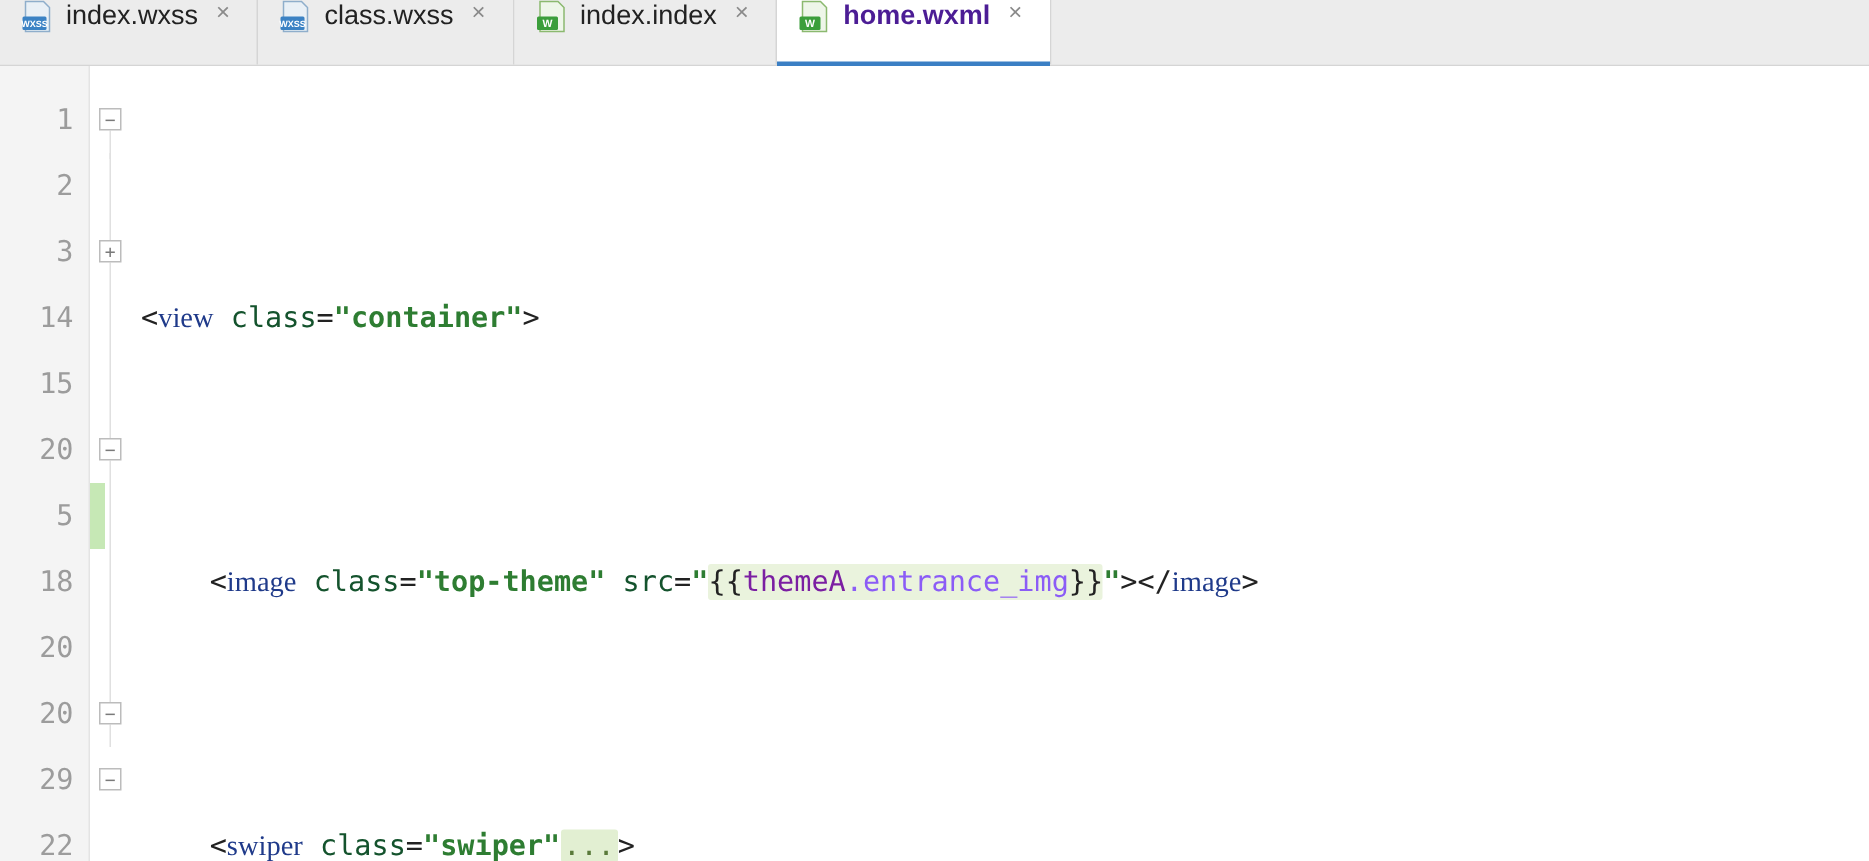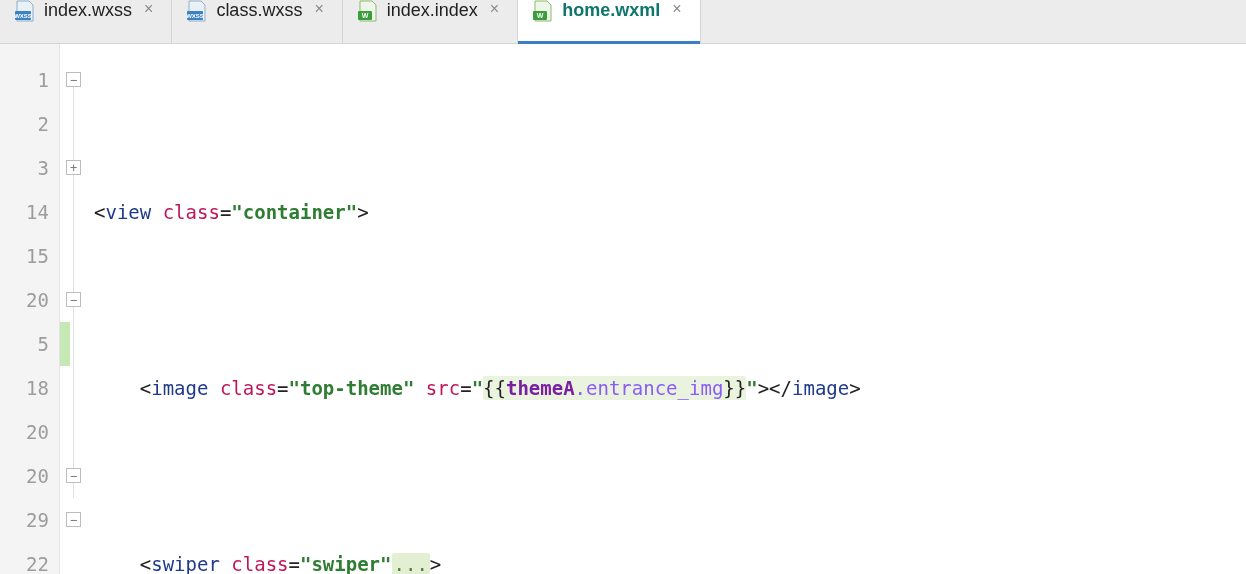--- a/index.html
+++ b/index.html
@@ -40,21 +40,21 @@
     position: absolute;
     left: 0; right: 0; bottom: -1px;
     height: 3px;
     background: #3b7fc4;
   }
   .tab .label {
     font-family: -apple-system, BlinkMacSystemFont, "Segoe UI", Arial, sans-serif;
     font-size: 18px;
     color: #222;
   }
-  .tab.active .label { color: #0f766e; font-weight: 600; }
+  .tab.active .label { color: #4c1d95; font-weight: 600; }
   .tab .close {
     font-family: Arial, sans-serif;
     color: #8a8a8a;
     font-size: 16px;
     margin-left: 4px;
   }
   .file-icon {
     width: 22px; height: 22px;
     display: inline-flex;
     align-items: center; justify-content: center;
@@ -118,25 +118,25 @@
     flex: 1;
     padding: 14px 0 0 4px;
     line-height: 44px;
     white-space: pre;
     overflow: hidden;
     position: relative;
   }
   .code .row { height: 44px; position: relative; }
 
   
-  .c-tag    { color: #1f3a8a; }  
-  .c-attr   { color: #be185d; }  
+  .c-tag    { color: #1f3a8a; font-family: Liberation Serif, serif; }  
+  .c-attr   { color: #14532d; }  
   .c-punct  { color: #222222; }  
   .c-str    { color: #2e7d32; font-weight: 600; } 
-  .c-mustv  { color: #7b1fa2; font-weight: bold; }   
+  .c-mustv  { color: #7b1fa2; }   
   .c-mustp  { color: #8b5cf6; }
   .c-fold   { background: #e2efd2; color: #5a7a3a; padding: 0 2px; border-radius: 2px;}
   .mustache-bg { background: #eaf3dd; border-radius: 2px; padding: 1px 0;}
 </style>
 </head>
 <body>
 
 <div class="tabbar">
   <div class="tab">
     <span class="file-icon">

